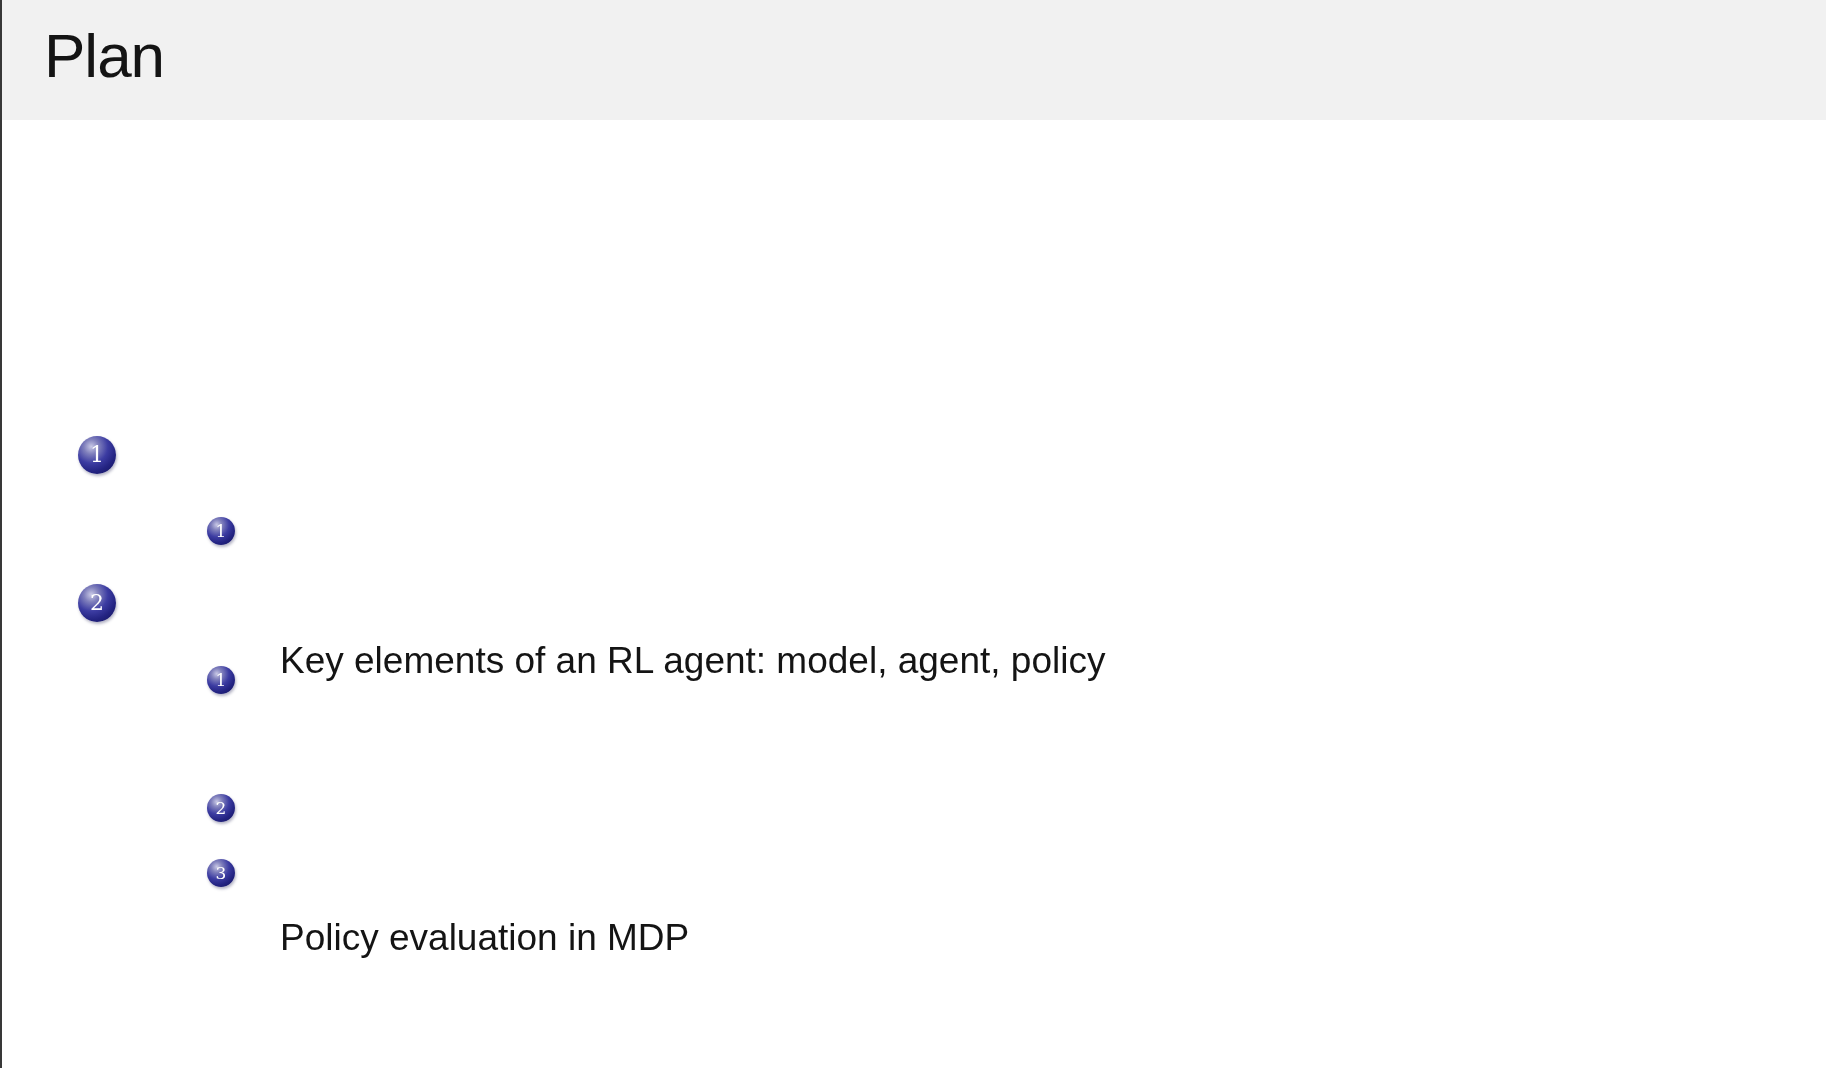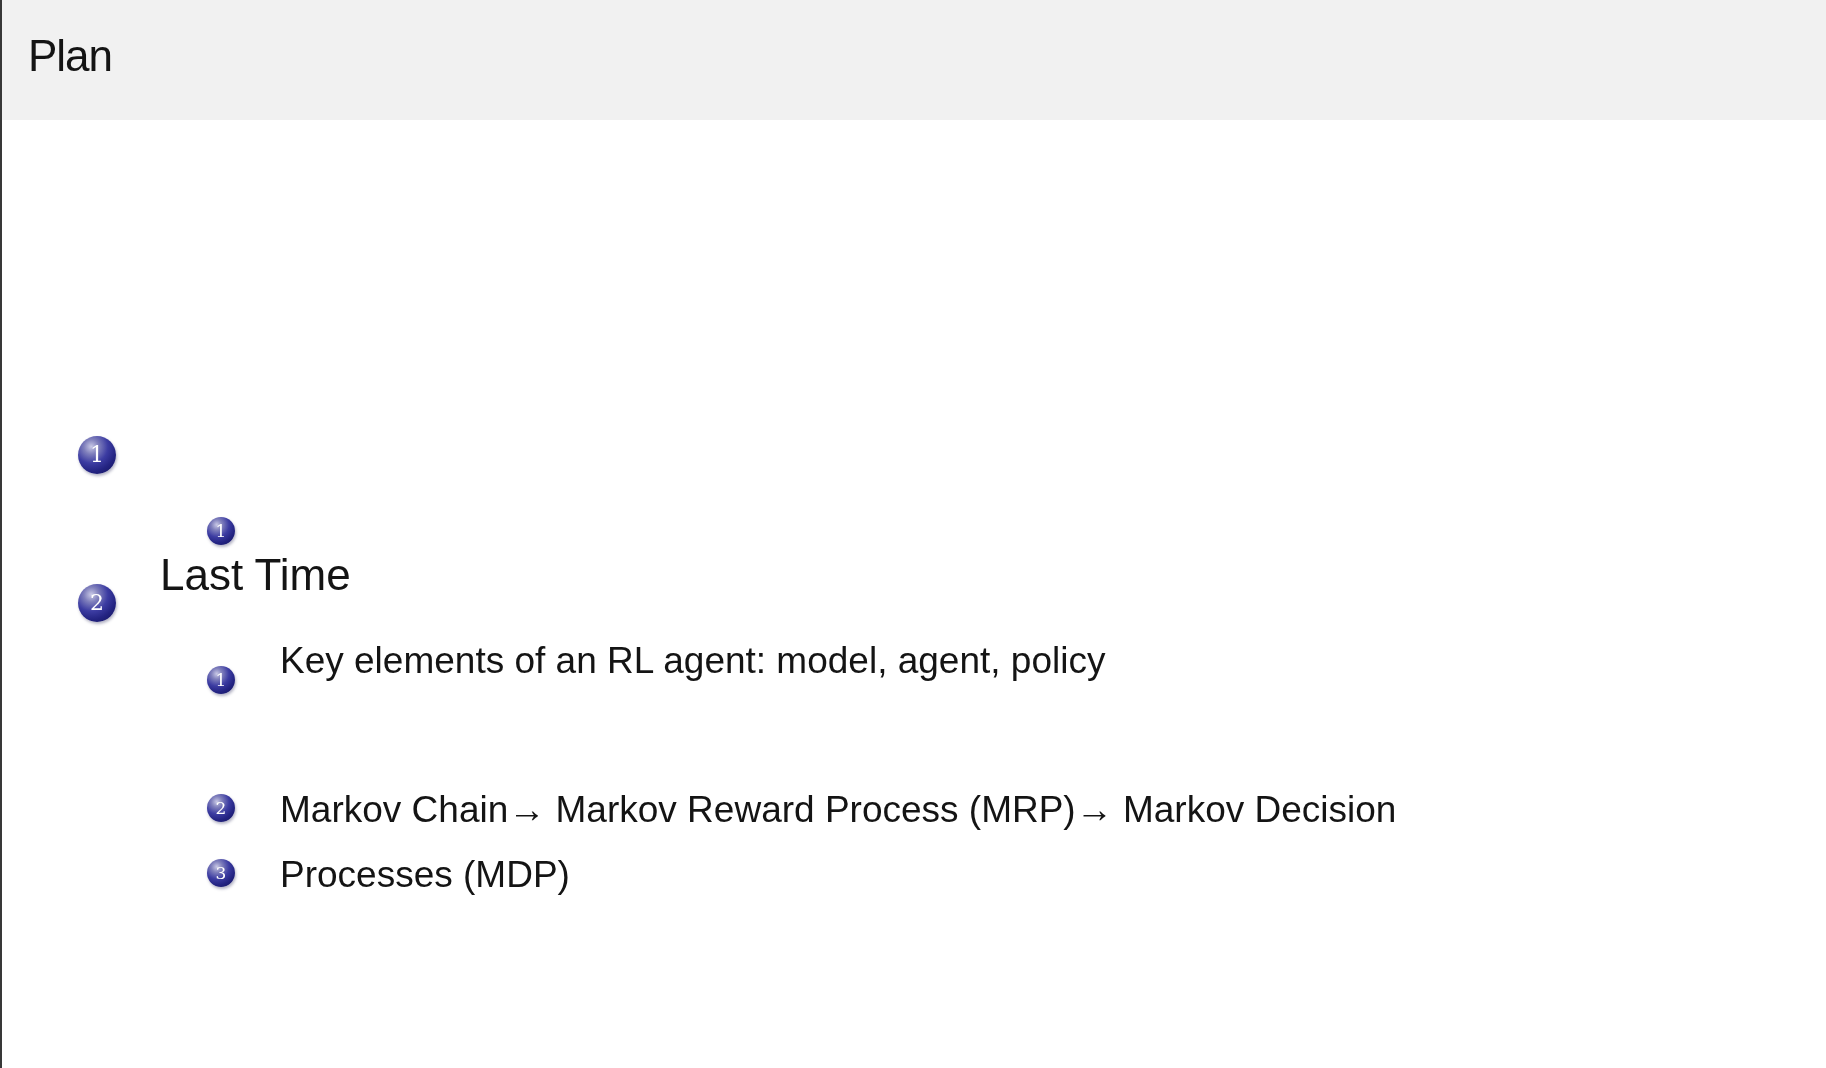--- a/index.html
+++ b/index.html
@@ -19,23 +19,23 @@
   .edge-line{
     position:absolute;left:0;top:0;width:2px;height:1068px;
     background:#383838;
   }
   .frametitle{
     position:absolute;left:0;top:0;width:100%;height:120px;
     background:var(--header-bg);
     display:flex;align-items:center;
   }
   .frametitle .title-text{
-    font-size:44px;
+    font-size:62px;
     line-height:66px;
-    padding-left:28px;
+    padding-left:44px;
     transform:translateY(-4px);
     color:var(--text);
     letter-spacing:-1px;
   }
   .row{position:absolute;white-space:pre-line;}
   .row .item-text{display:inline-block;white-space:pre-line;}
   .l1{font-size:44px;line-height:60px;left:160px;}
   .l2{font-size:37px;line-height:65px;left:280px;}
   .ball{
     position:absolute;
@@ -54,40 +54,38 @@
 <body>
 
 <div class="slide">
 
   <header class="frametitle">
     <span class="title-text">Plan</span>
   </header>
 
   <div class="row l1" style="top:425px">
     <span class="ball"><span>1</span></span>
-    <span class="item-text">Last Time</span>
   </div>
 
   <div class="row l2" style="top:498px">
     <span class="ball"><span>1</span></span>
     <span class="item-text">Key elements of an RL agent: model, agent, policy</span>
   </div>
 
   <div class="row l1" style="top:573px">
     <span class="ball"><span>2</span></span>
   </div>
 
   <div class="row l2" style="top:647px">
     <span class="ball"><span>1</span></span>
-    <span class="item-text">Markov Chain→ Markov Reward Process (MRP)→ Markov Decision
-Processes (MDP)</span>
   </div>
 
   <div class="row l2" style="top:775px">
     <span class="ball"><span>2</span></span>
+    <span class="item-text">Policy evaluation in MDP</span>
   </div>
 
   <div class="row l2" style="top:840px">
     <span class="ball"><span>3</span></span>
   </div>
 
   <div class="edge-line"></div>
 </div>
 
 </body></html>

